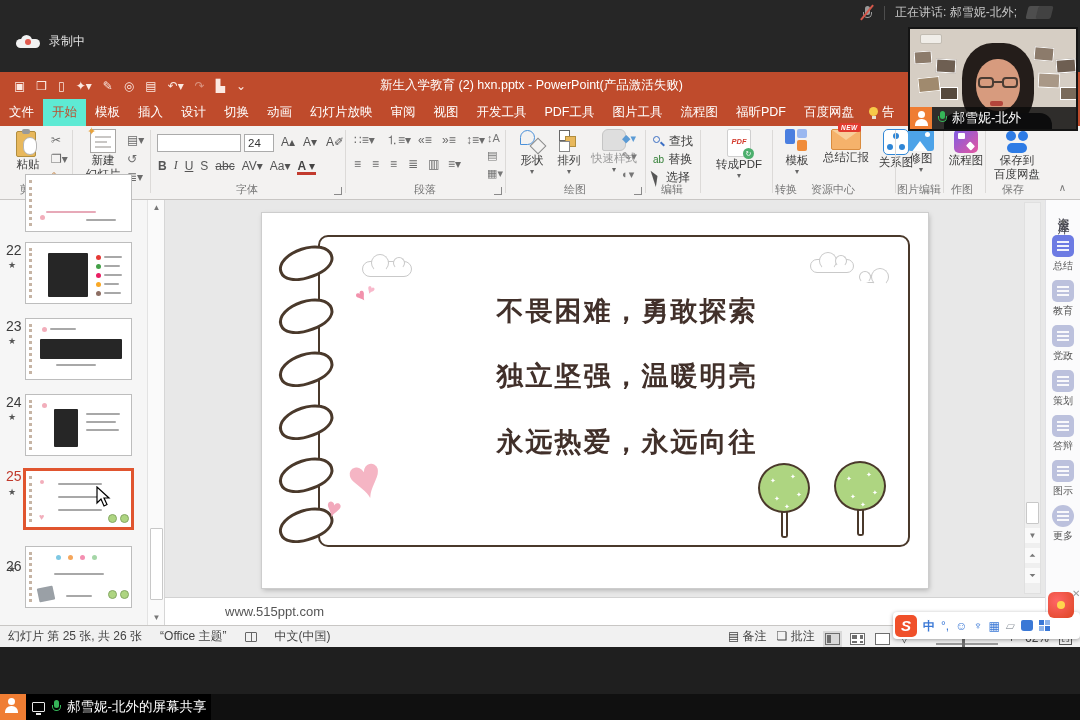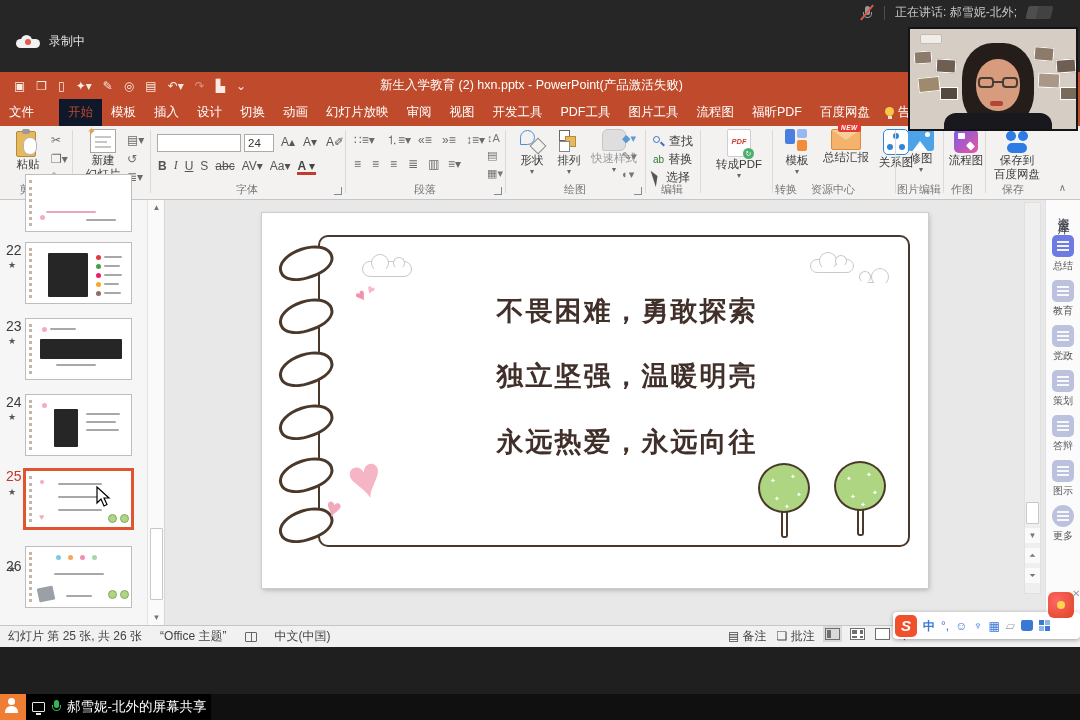--- a/index.html
+++ b/index.html
@@ -28,21 +28,21 @@
 
   
   .ppt{left:0;top:72px;width:1080px;height:575px;background:#f3f2f1;}
   .titlebar{left:0;top:0;width:1080px;height:27px;background:#bf4b2c;display:flex;align-items:center;}
   .qat{display:flex;align-items:center;gap:11px;padding-left:14px;color:#fbe9e2;font-size:12px;}
   .qat span{cursor:default;}
   .qat .ghost{opacity:.45;}
   .title-text{position:absolute;left:0;right:17px;text-align:center;color:#fff;font-size:12.5px;pointer-events:none;}
   .tabs{left:0;top:27px;width:1080px;height:27px;background:#bf4b2c;display:flex;align-items:stretch;}
   .tab{color:#fff;font-size:12.5px;padding:0 9px;display:flex;align-items:center;white-space:nowrap;}
-  .tab.active{background:#0f172a;color:#bf4b2c;margin-left:16px;}
+  .tab.active{background:#5eead4;color:#bf4b2c;}
   .tellme{display:flex;align-items:center;gap:4px;color:#fff;font-size:12.5px;padding:0 6px;white-space:nowrap;}
   .bulb{position:relative;width:9px;height:12px;}
   .bulb .b1{position:absolute;left:0;top:0;width:9px;height:9px;border-radius:50%;background:#f7c948;}
   .bulb .b2{position:absolute;left:2.5px;bottom:0;width:4px;height:3px;background:#e8e0d0;}
 
   
   .ribbon{left:0;top:54px;width:1080px;height:74px;background:#f3f2f1;border-bottom:1px solid #c8c6c4;font-size:12px;color:#444;}
   .gsep{position:absolute;top:4px;bottom:6px;width:1px;background:#dcdad8;}
   .glabel{position:absolute;bottom:2px;font-size:11px;color:#777;text-align:center;transform:translateX(-50%);white-space:nowrap;}
   .dlg{position:absolute;bottom:4px;width:8px;height:8px;border-right:1.5px solid #8a8a8a;border-bottom:1.5px solid #8a8a8a;}
@@ -157,21 +157,21 @@
   .sb-ic.active{background:#6d7be3;}
   .sb-ic:after{content:"";position:absolute;left:5px;top:6px;width:12px;height:2px;background:#fff;box-shadow:0 4px 0 #fff,0 8px 0 #fff;opacity:.9;}
   .sb-ic.round{border-radius:50%;}
   .sb-lab{font-size:10px;color:#555;margin-top:2px;}
   .promo{position:absolute;left:1048px;top:592px;width:26px;height:26px;border-radius:6px;background:radial-gradient(circle at 35% 35%,#f66,#d42);z-index:46;}
   .promo:after{content:"";position:absolute;left:9px;top:9px;width:8px;height:8px;border-radius:50%;background:#ffd54d;}
   .promo-x{position:absolute;left:1072px;top:588px;color:#9a9a9a;font-size:10px;z-index:46;}
 
   
   .statusbar{left:0;top:553px;width:1080px;height:22px;background:#f1f1f1;border-top:1px solid #c8c6c4;display:flex;align-items:center;font-size:12px;color:#444;padding:0 8px;gap:18px;}
-  .sb-right{margin-left:auto;display:flex;align-items:flex-start;gap:10px;}
+  .sb-right{margin-left:auto;display:flex;align-items:flex-end;gap:10px;}
   .book-ic{width:12px;height:10px;border:1.2px solid #666;border-radius:1px;position:relative;}
   .book-ic:after{content:"";position:absolute;left:5px;top:0;bottom:0;width:1px;background:#666;}
   .vicon{width:15px;height:12px;border:1px solid #6e6e6e;background:#fff;position:relative;}
   .vicon.sel{background:#d9d9d9;box-shadow:0 0 0 2px #d9d9d9;}
   .vicon.sorter{background:linear-gradient(#fff,#fff);}
   .vicon.sorter:after{content:"";position:absolute;inset:1px;background:
     linear-gradient(#6e6e6e,#6e6e6e) 0 0/5px 4px no-repeat,
     linear-gradient(#6e6e6e,#6e6e6e) 8px 0/5px 4px no-repeat,
     linear-gradient(#6e6e6e,#6e6e6e) 0 6px/5px 4px no-repeat,
     linear-gradient(#6e6e6e,#6e6e6e) 8px 6px/5px 4px no-repeat;}
@@ -617,20 +617,21 @@
                 <b style="left:10px;top:12px;">✦</b>
                 <b style="left:30px;top:8px;">✦</b>
                 <b style="left:36px;top:26px;">✦</b>
                 <b style="left:14px;top:30px;">✦</b>
                 <b style="left:24px;top:38px;">✦</b>
               </span>
             <span class="trunk"></span>
           </div>
         </div>
 
+        <div class="notes-strip">www.515ppt.com</div>
 
         <div class="ed-scroll">
           <div class="track"></div>
           <span class="scr-thumb" style="top:300px;height:22px;left:2px;"></span>
           <span class="scr-btn" style="top:326px;left:1px;">▼</span>
           <span class="scr-btn" style="top:346px;left:1px;">⏶</span>
           <span class="scr-btn" style="top:366px;left:1px;">⏷</span>
         </div>
       </div>
     </div>
@@ -716,20 +717,28 @@
     <span class="photo" style="left:128px;top:44px;width:22px;height:15px;background:#a99887;transform:rotate(3deg);"></span>
     <span class="photo" style="left:150px;top:58px;width:18px;height:13px;background:#7a6a5a;"></span>
     <span class="hair"></span>
     <span class="face"></span>
     <span class="glasses">
         <i class="g1"></i>
         <i class="g2"></i>
       </span>
     <span class="lips"></span>
     <span class="body"></span>
+    <div class="cam-label">
+      <span class="person-sq"></span>
+      <span class="mic-green">
+          <i class="mb"></i>
+          <i class="ms"></i>
+        </span>
+      <span>郝雪妮-北外</span>
+    </div>
   </div>
 
   <svg class="cursor-svg" style="left:96px;top:486px;" width="16" height="22" viewBox="0 0 16 22">
     <polygon points="1,1 1,17 5,13 8,20 11,18.5 8,12 13,12" fill="#ffffff" stroke="#000000" stroke-width="1.2"></polygon>
   </svg>
 
   <div class="abs below-win"></div>
   <div class="abs bottombar">
     <div class="share-pill">
       <span class="person-sq" style="width:26px;height:26px;"></span>

